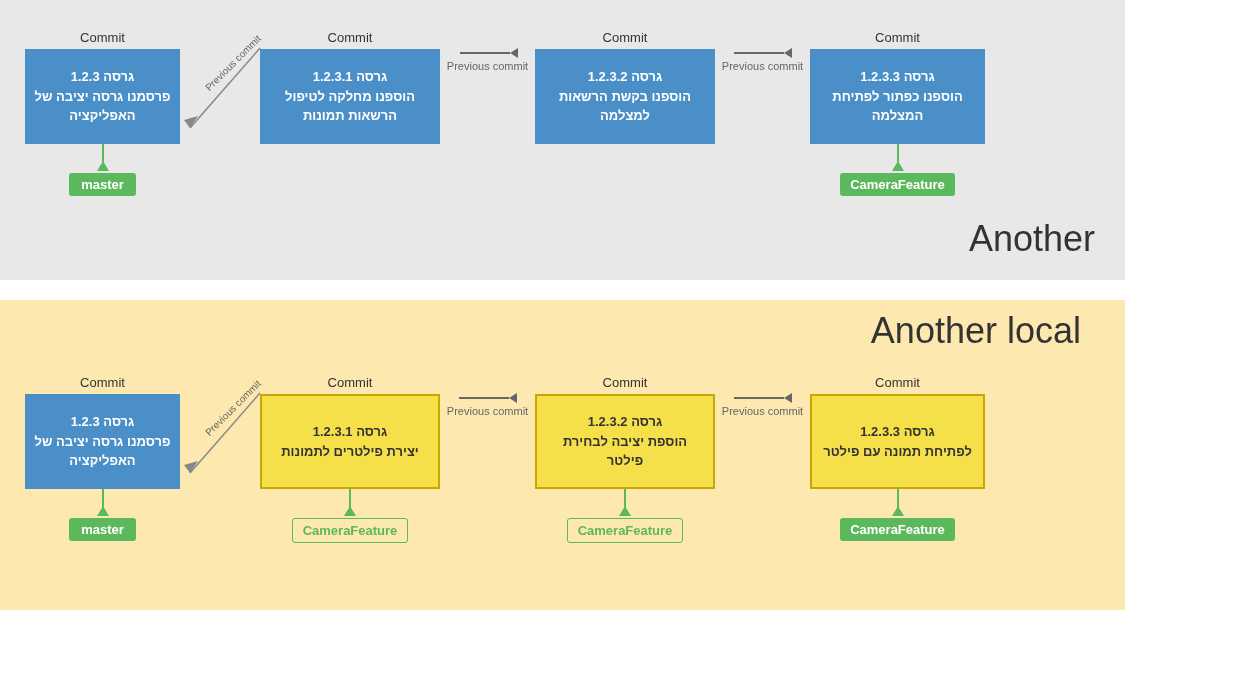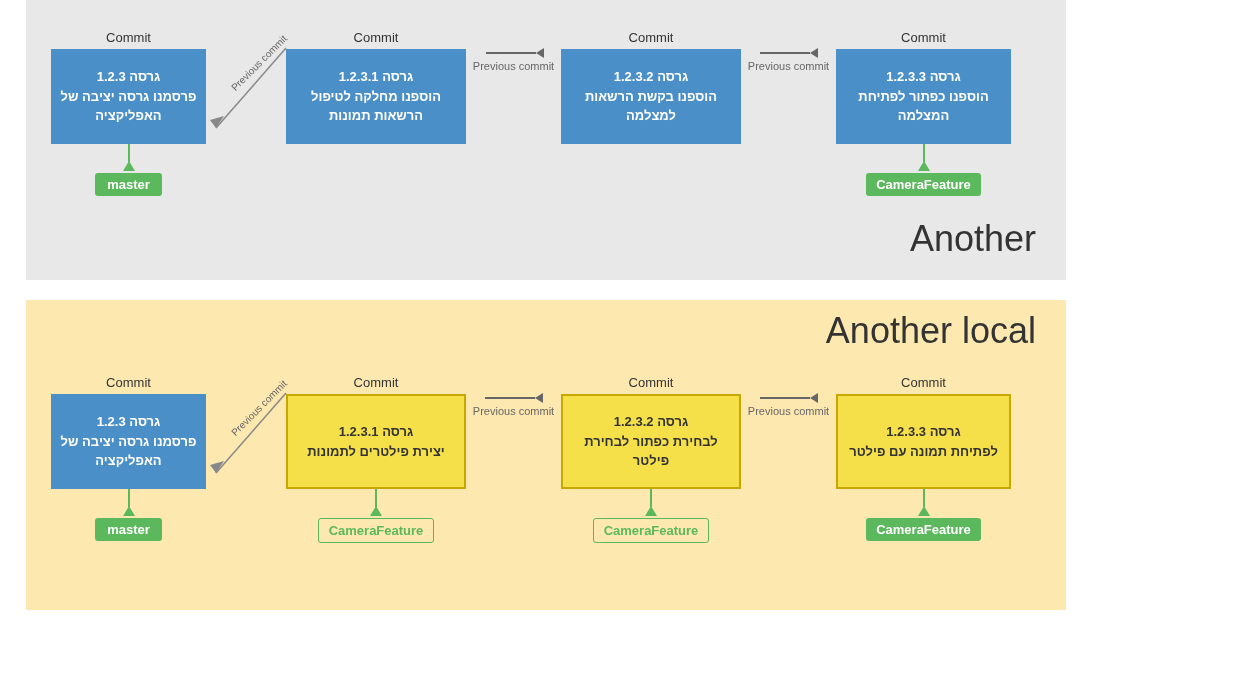--- a/index.html
+++ b/index.html
@@ -27,26 +27,26 @@
     }
 
     .section-label {
       position: absolute;
       font-size: 36px;
       font-weight: normal;
       color: #333;
     }
 
     .remote-label { bottom: 20px; right: 30px; }
-    .local-label { top: 10px; right: 30px; }
+    .local-label { top: 10px; right: 44px; }
   </style>
 </head>
 <body>
 
-<div style="width:1040px; min-height:693px; background:#fff;margin-left:26px;">
+<div style="width:1125px; min-height:693px; background:#fff;">
 
   <div class="diagram-section remote-section">
 
     <div style="display:flex; align-items:flex-start; padding: 10px 15px 50px 15px; gap:0;">
 
       <div style="display:flex;flex-direction:column;align-items:center;margin-right:0;">
         <div style="font-size:13px;color:#333;margin-bottom:4px;">Commit</div>
         <div style="width:155px;min-height:95px;border:2px solid #4a8fc7;background:#4a8fc7;color:#fff;font-weight:bold;font-size:13px;text-align:center;padding:8px 6px;display:flex;flex-direction:column;align-items:center;justify-content:center;line-height:1.5;direction:rtl;">
           <span style="font-size:13px;">גרסה 1.2.3</span>
           <span style="font-size:13px;">פרסמנו גרסה יציבה של האפליקציה</span>
@@ -167,21 +167,21 @@
           <div style="height:2px;width:50px;background:#666;"></div>
           <div style="width:0;height:0;border-top:5px solid transparent;border-bottom:5px solid transparent;border-right:8px solid #666;"></div>
         </div>
         <div style="font-size:11px;color:#666;margin-top:2px;white-space:nowrap;">Previous commit</div>
       </div>
 
       <div style="display:flex;flex-direction:column;align-items:center;">
         <div style="font-size:13px;color:#333;margin-bottom:4px;">Commit</div>
         <div style="width:180px;min-height:95px;border:2px solid #c8a800;background:#f5e04a;color:#333;font-weight:bold;font-size:13px;text-align:center;padding:8px 6px;display:flex;flex-direction:column;align-items:center;justify-content:center;line-height:1.5;direction:rtl;">
           <span>גרסה 1.2.3.2</span>
-          <span>לבחירת כפתור לבחירת פילטר</span>
+          <span>הוספת יציבה לבחירת פילטר</span>
         </div>
         <div style="display:flex;flex-direction:column;align-items:center;margin-top:0;">
           <div style="width:2px;height:18px;background:#5cb85c;"></div>
           <div style="width:0;height:0;border-left:6px solid transparent;border-right:6px solid transparent;border-bottom:10px solid #5cb85c;margin-top:-1px;"></div>
         </div>
         <div style="border:1.5px solid #5cb85c;color:#5cb85c;background:transparent;font-size:13px;font-weight:bold;padding:4px 10px;border-radius:3px;margin-top:2px;">CameraFeature</div>
       </div>
 
       <div style="display:flex;flex-direction:column;align-items:center;justify-content:center;width:95px;margin-top:18px;">
         <div style="display:flex;align-items:center;">

